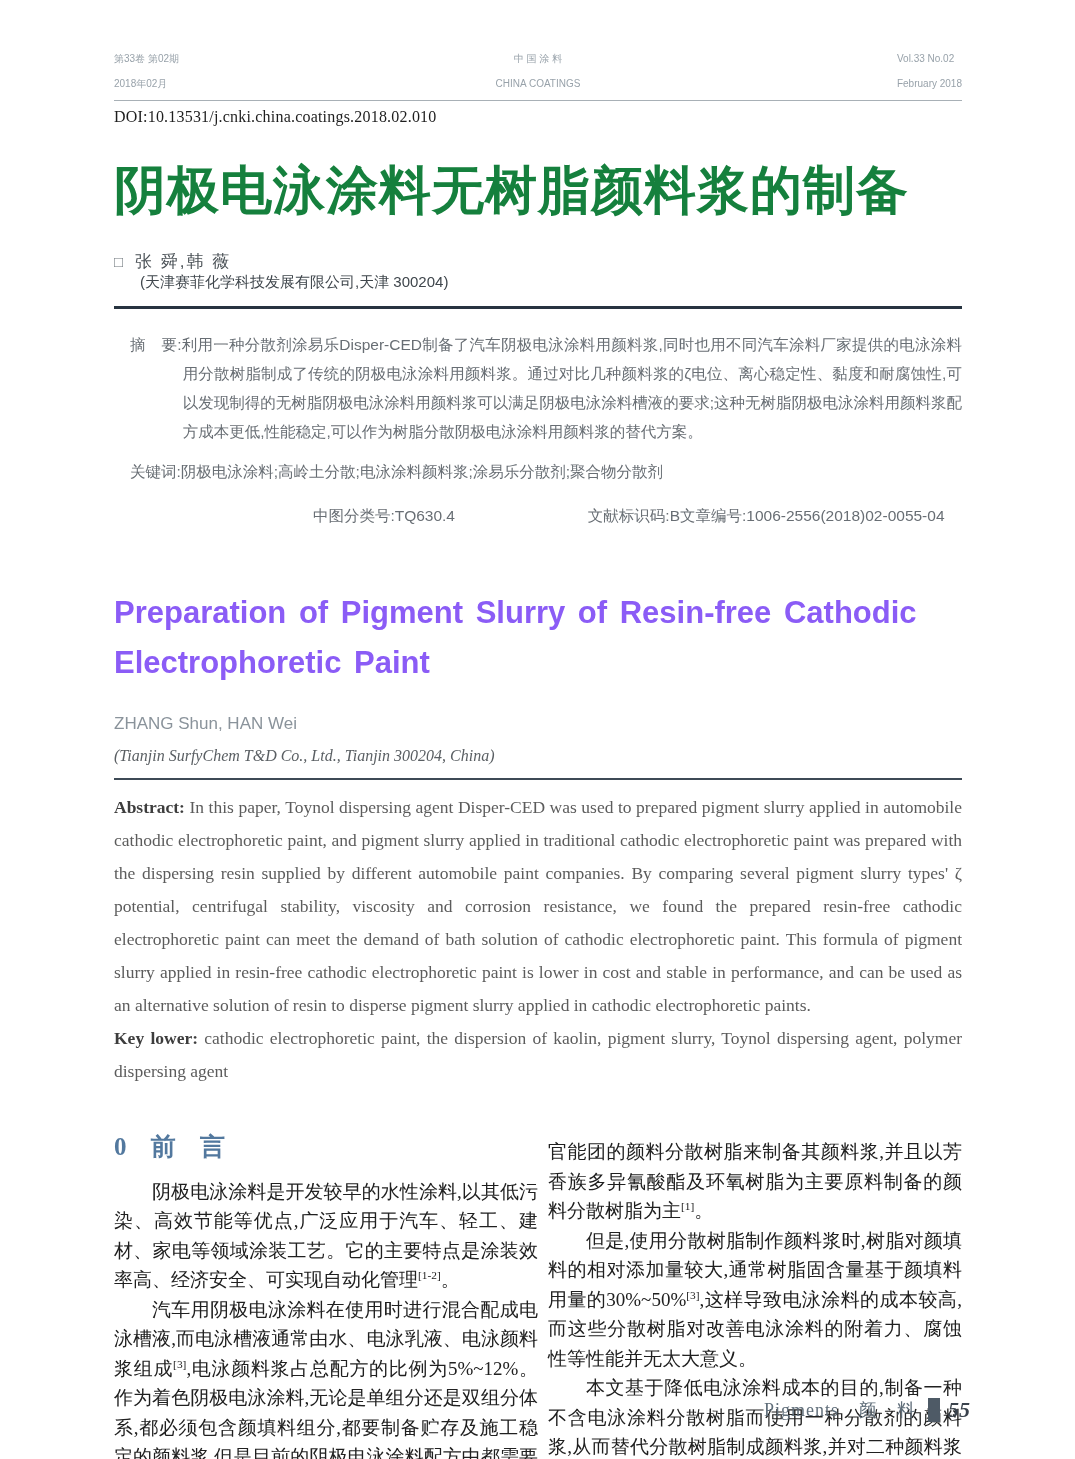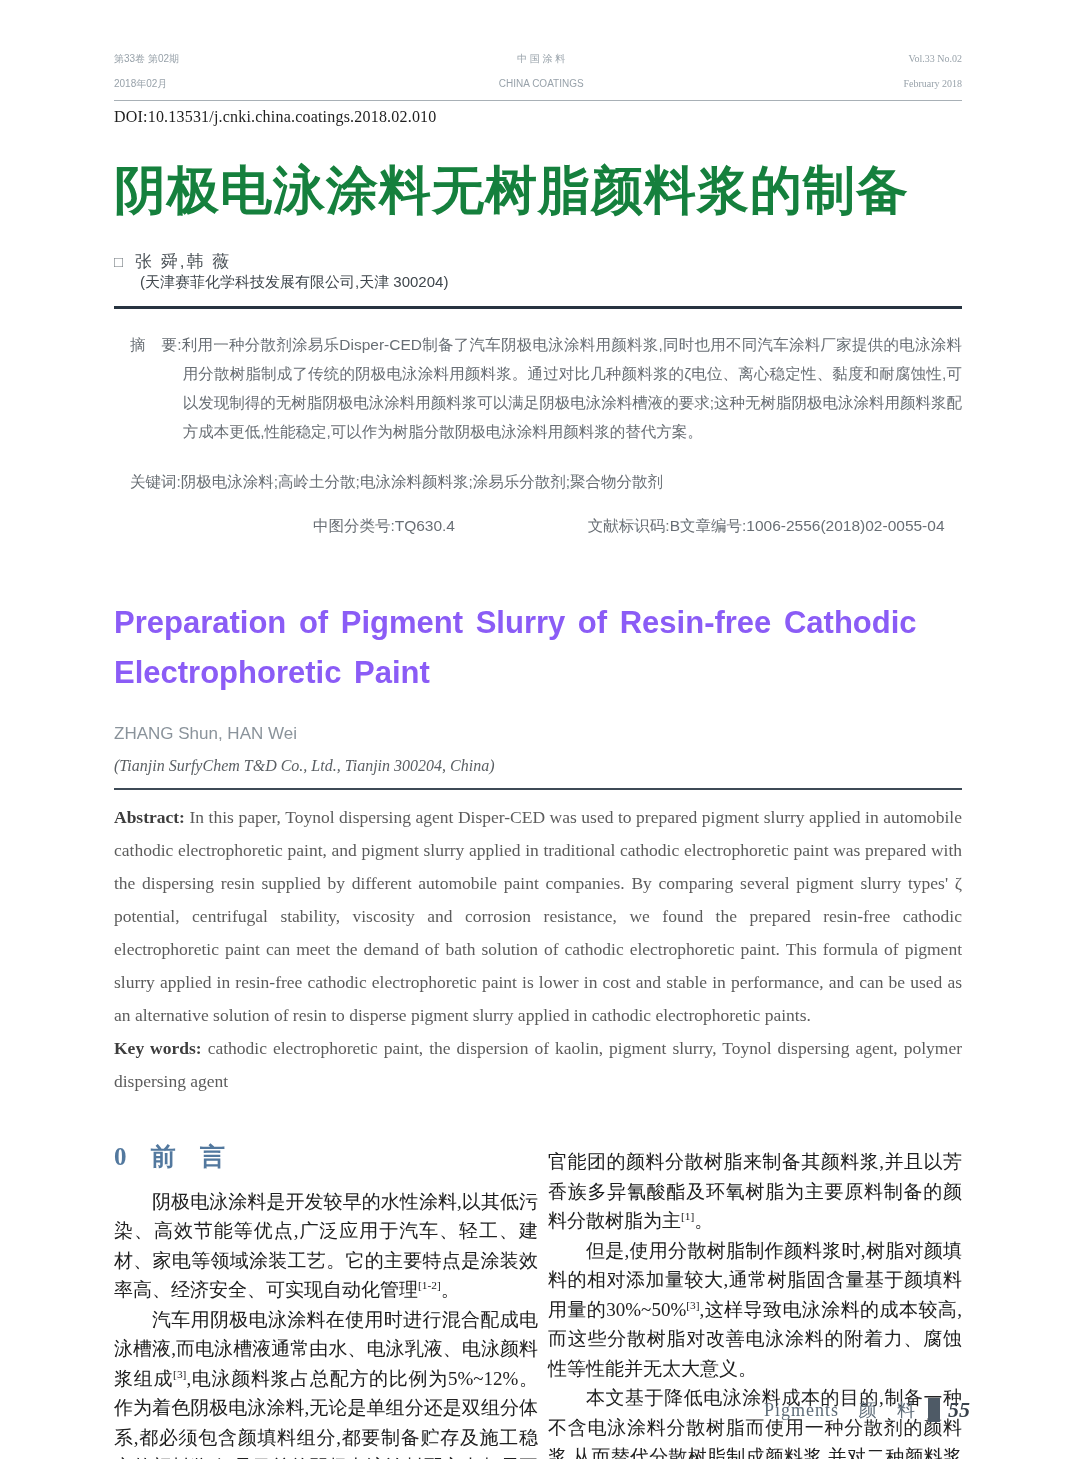--- a/index.html
+++ b/index.html
@@ -3,35 +3,35 @@
 <meta charset="utf-8">
 <style>
   * { margin:0; padding:0; box-sizing:border-box; }
   html,body { background:#ffffff; }
   body { width:1075px; height:1459px; font-family:"Liberation Sans",sans-serif; }
   .page { position:relative; width:1075px; height:1459px; overflow:hidden; padding:46px 113px 0 114px; background:#fff; }
 
   
   .jheader { display:flex; justify-content:space-between; color:#98a2aa; font-size:10px; line-height:25px; }
   .hdr-center { text-align:center; }
-  .hdr-right { text-align:right;font-family:Liberation Serif, serif; }
+  .hdr-right { text-align:left; }
   .hdr-rule { border-bottom:1px solid #a8b0b6; margin-top:4px; }
   .doi { font-family:"Liberation Serif",serif; color:#1e1e1e; font-size:16px; margin-top:7px; letter-spacing:0.2px; }
 
   
   .title-cn { margin-top:30px; font-size:52px; font-weight:900; color:#15803d; letter-spacing:1px; font-family:"Liberation Sans",sans-serif; }
   .authors-cn { margin-top:24px; font-size:17px; color:#4a5156; letter-spacing:2px; }
   .authors-cn .marker { color:#70787e; margin-right:10px; font-size:15px; }
   .affil-cn { font-size:15px; color:#3f464c; padding-left:26px; }
   .thick-rule { border-bottom:3px solid #273340; margin-top:14px; }
 
   
   .abs-block { padding-left:16px; margin-top:21px; color:#686e74; font-size:15.5px; line-height:29px; }
   .abs-cn { padding-left:3.4em; text-indent:-3.4em; text-align:justify; }
-  .kw-cn { margin-top:21px; }
+  .kw-cn { margin-top:11px; }
   .cls-row { display:flex; margin-top:15px; color:#686e74; font-size:15.5px;text-align:right; }
   .cls-row .cls-a { width:325px; }
   .cls-row .cls-b { width:225px; }
 
   
   .title-en { margin-top:58px; font-size:31px; font-weight:bold; color:#8b5cf6; line-height:50px; word-spacing:4px; }
   .authors-en { margin-top:26px; font-size:17px; color:#8a939b; }
   .affil-en { margin-top:13px; font-family:"Liberation Serif",serif; font-style:italic; font-size:16px; color:#5a5f63; }
   .en-rule { border-bottom:2px solid #3e4a56; margin-top:13px; }
 
@@ -95,21 +95,21 @@
 
   <h2 class="title-en">
     <span>Preparation of Pigment Slurry of Resin-free Cathodic</span><br>
     <span>Electrophoretic Paint</span>
   </h2>
   <div class="authors-en">ZHANG Shun, HAN Wei</div>
   <div class="affil-en">(Tianjin SurfyChem T&amp;D Co., Ltd., Tianjin 300204, China)</div>
   <div class="en-rule"></div>
 
   <div class="abs-en"><b>Abstract:</b><span> In this paper, Toynol dispersing agent Disper-CED was used to prepared pigment slurry applied in automobile cathodic electrophoretic paint, and pigment slurry applied in traditional cathodic electrophoretic paint was prepared with the dispersing resin supplied by different automobile paint companies. By comparing several pigment slurry types' ζ potential, centrifugal stability, viscosity and corrosion resistance, we found the prepared resin-free cathodic electrophoretic paint can meet the demand of bath solution of cathodic electrophoretic paint. This formula of pigment slurry applied in resin-free cathodic electrophoretic paint is lower in cost and stable in performance, and can be used as an alternative solution of resin to disperse pigment slurry applied in cathodic electrophoretic paints.</span></div>
-  <div class="kw-en"><b>Key words:</b><span> cathodic electrophoretic paint, the dispersion of kaolin, pigment slurry, Toynol dispersing agent, polymer dispersing agent</span></div>
+  <div class="kw-en"><b>Key lower:</b><span> cathodic electrophoretic paint, the dispersion of kaolin, pigment slurry, Toynol dispersing agent, polymer dispersing agent</span></div>
 
   <div class="intro">
     <div class="col col-left">
       <div class="sec-heading">0 前 言</div>
       <p class="ind"><span>阴极电泳涂料是开发较早的水性涂料,以其低污染、高效节能等优点,广泛应用于汽车、轻工、建材、家电等领域涂装工艺。它的主要特点是涂装效率高、经济安全、可实现自动化管理</span><sup>[1-2]</sup><span>。</span></p>
       <p class="ind"><span>汽车用阴极电泳涂料在使用时进行混合配成电泳槽液,而电泳槽液通常由水、电泳乳液、电泳颜料浆组成</span><sup>[3]</sup><span>,电泳颜料浆占总配方的比例为5%~12%。作为着色阴极电泳涂料,无论是单组分还是双组分体系,都必须包含颜填料组分,都要制备贮存及施工稳定的颜料浆,但是目前的阴极电泳涂料配方中都需要单独制备分散树脂,然后配成颜料浆</span></p>
 
     </div>
     <div class="col col-right">
       <p><span>官能团的颜料分散树脂来制备其颜料浆,并且以芳香族多异氰酸酯及环氧树脂为主要原料制备的颜料分散树脂为主</span><sup>[1]</sup><span>。</span></p>

